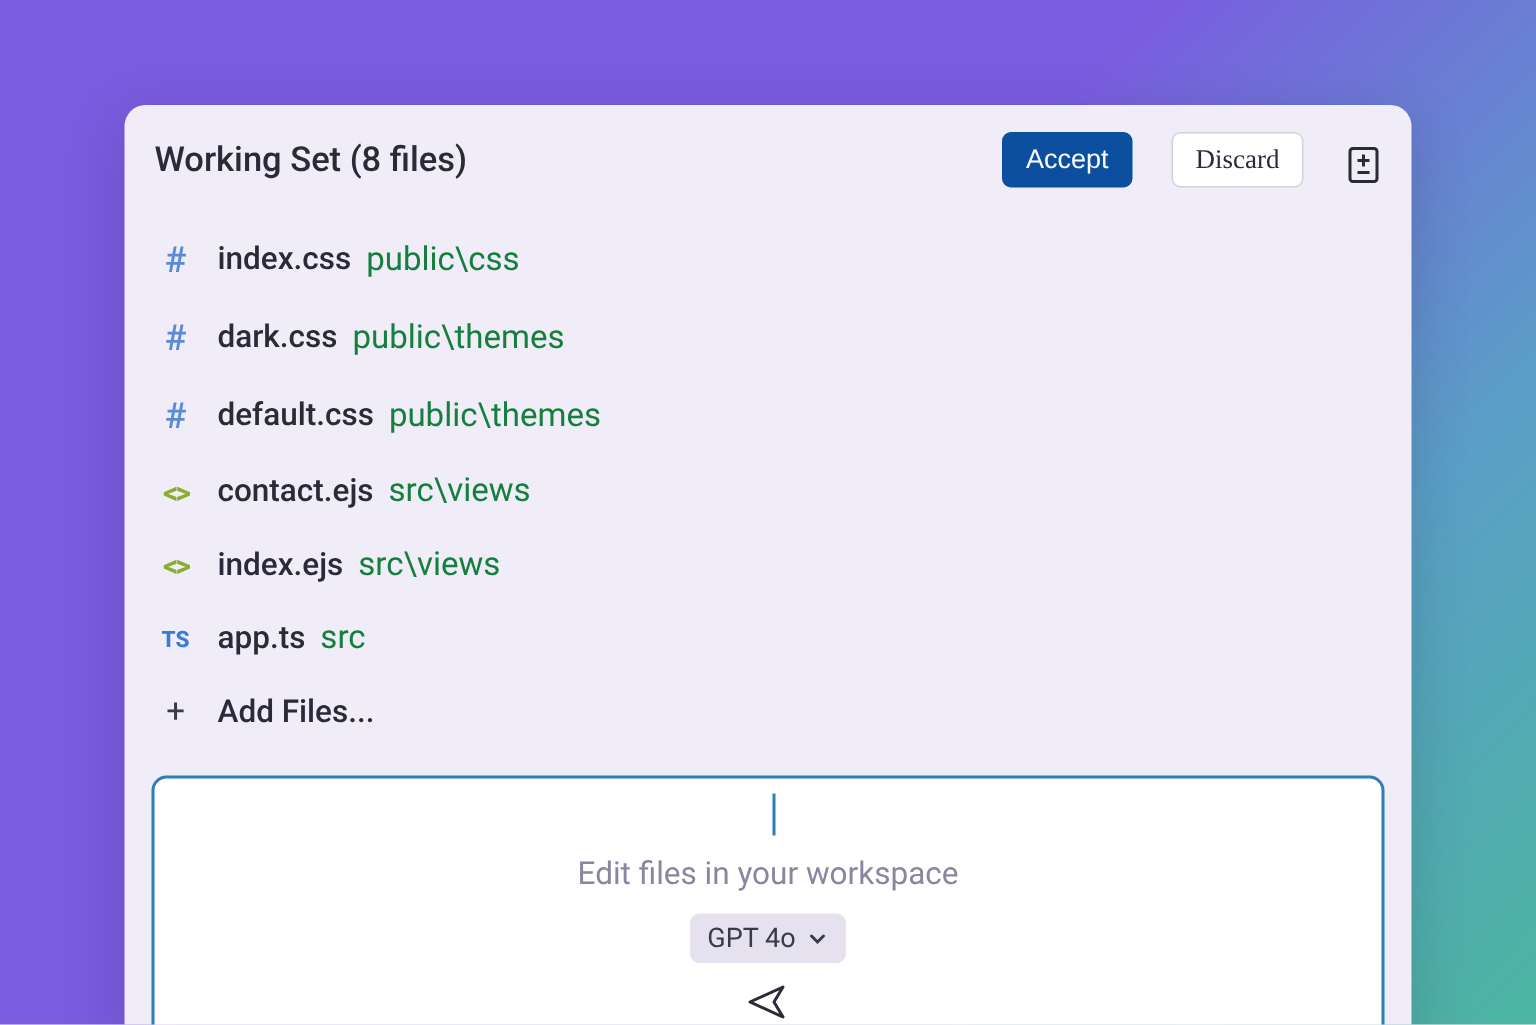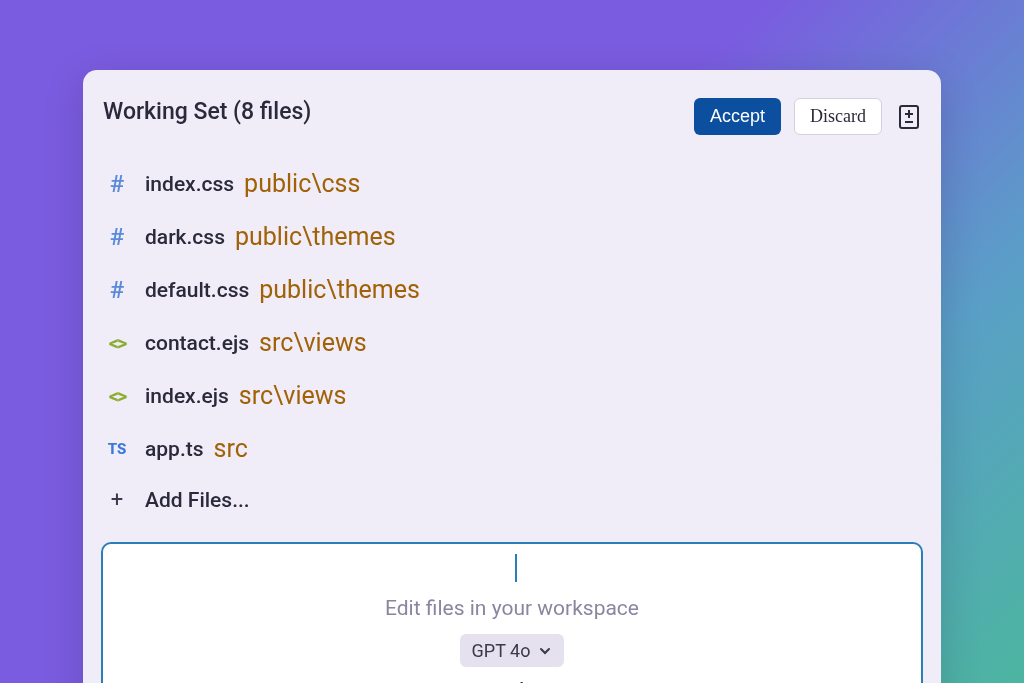--- a/index.html
+++ b/index.html
@@ -28,23 +28,22 @@
     margin-bottom: 22px;
   }
   .title {
     font-size: 23px;
     font-weight: 500;
     color: #2a2a3a;
     padding-left: 2px;
   }
   .header-actions {
     display: flex;
-    align-items: center;
-    gap: 13px;
-    margin-top: 10px;
+    align-items: flex-end;
+    gap: 26px;
   }
   .btn-accept {
     background: #0b4f9e;
     color: #fff;
     border: none;
     border-radius: 6px;
     padding: 8px 16px;
     font-size: 18px;
     font-weight: 500;
     cursor: pointer;
@@ -89,22 +88,22 @@
   .hash-icon { color: #5a8ad8; font-size: 24px; font-weight: 500; }
   .code-icon { color: #8aad2e; font-size: 20px; font-weight: 700; letter-spacing: -2px; }
   .ts-icon   { color: #3a7ad8; font-size: 15px; font-weight: 800; letter-spacing: 0px; }
   .plus-icon { color: #3a3a4a; font-size: 22px; font-weight: 400; }
   .file-name {
     font-size: 21px;
     font-weight: 500;
     color: #2a2a3a;
   }
   .file-path {
-    font-size: 25px;
-    color: #a16207;
+    font-size: 22px;
+    color: #15803d;
     margin-left: -4px;
   }
   .input-bar {
     background: #fff;
     border: 2px solid #2a7fb8;
     border-radius: 10px;
     display: flex;
     align-items: center;
     padding: 10px 16px;
     gap: 14px;

